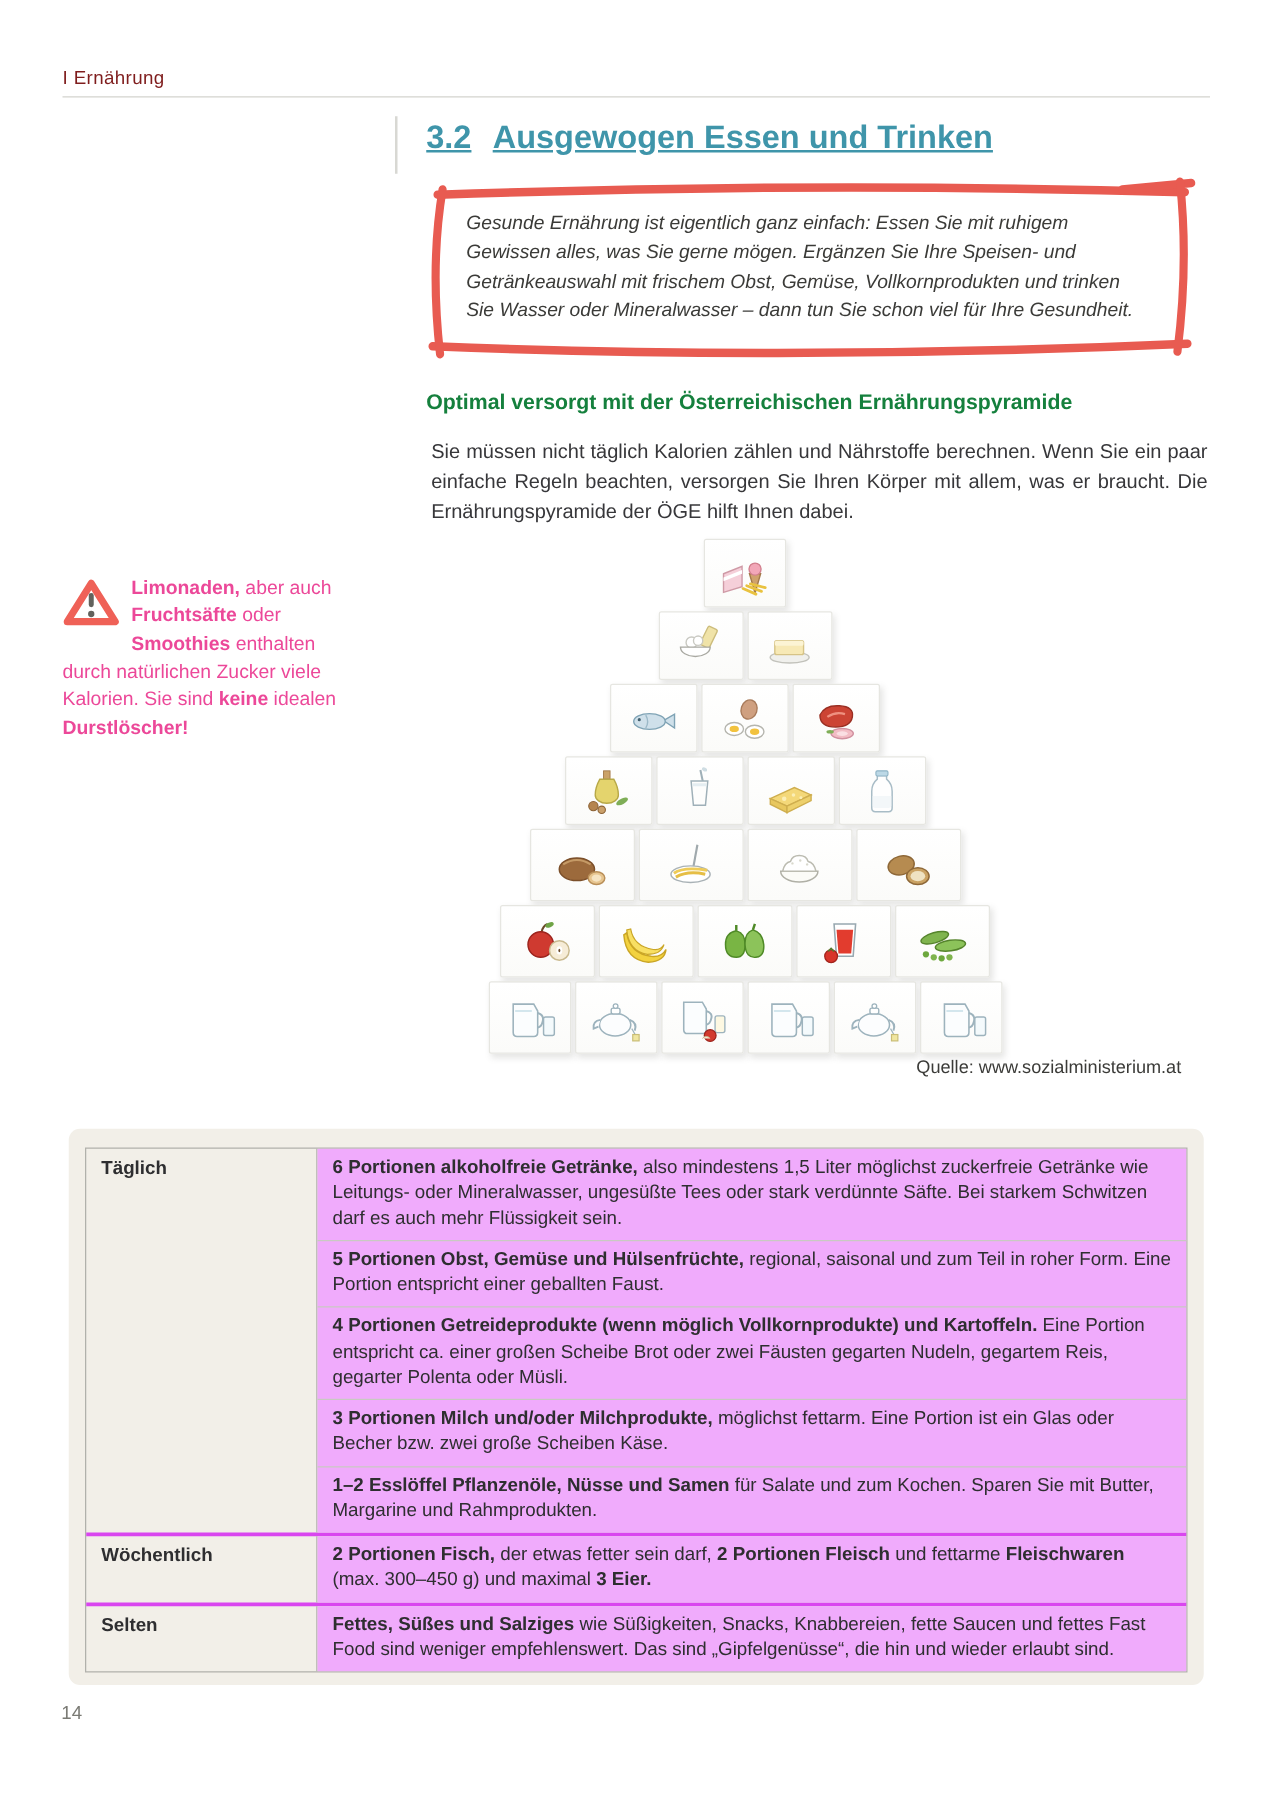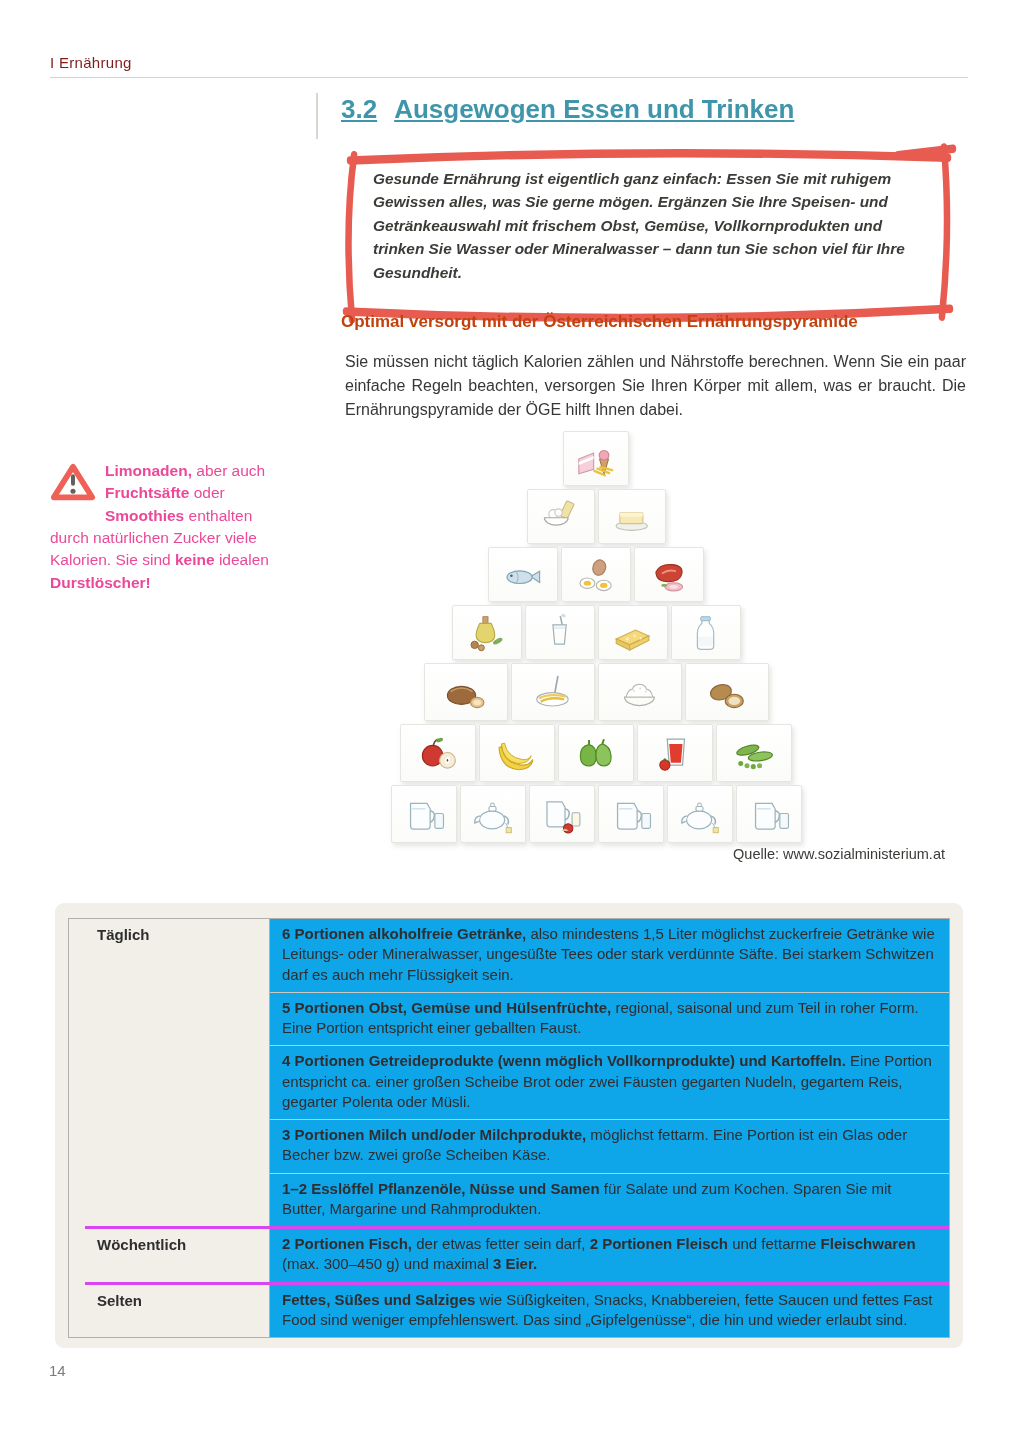--- a/index.html
+++ b/index.html
@@ -10,24 +10,24 @@
   }
   strong{font-weight:bold;}
   
   .kicker{position:absolute;left:50px;top:54px;font-size:15px;color:#7f1d1d;letter-spacing:.3px;}
   .head-rule{position:absolute;left:50px;right:50px;top:77px;border-top:1px solid #d3d3ce;}
   
   .sec-line{position:absolute;left:316px;top:93px;height:46px;border-left:2px solid #d8d8d3;}
   .sec{position:absolute;left:341px;top:94px;font-size:26px;font-weight:bold;color:#3f95aa;display:flex;gap:17px;text-decoration:underline;}
   
   .quote-box{position:absolute;left:349px;top:150px;width:596px;min-height:112px;box-sizing:border-box;
-    padding:17px 26px 30px 24px;font-style:italic;font-size:15.4px;line-height:1.52;color:#3b3b38;font-weight:bold;}
+    padding:17px 26px 16px 24px;font-style:italic;font-size:15.4px;line-height:1.52;color:#3b3b38;}
   .quote-box svg.rough{position:absolute;left:-13px;top:-13px;width:calc(100% + 26px);height:calc(100% + 26px);pointer-events:none;}
   
-  .subhead{position:absolute;left:341px;top:312px;width:622px;font-size:17px;font-weight:bold;color:#c2410c;}
+  .subhead{position:absolute;left:341px;top:312px;width:622px;font-size:17px;font-weight:bold;color:#15803d;}
   .intro{position:absolute;left:341px;top:346px;width:621px;font-size:16px;line-height:1.5;text-align:justify;}
   
   .side-note{position:absolute;left:50px;top:460px;width:230px;font-size:15.5px;line-height:1.44;color:#ec4899;}
   .warn{float:left;width:46px;height:42px;margin:1px 9px 2px 0;}
   
   .pyramid{position:absolute;left:368px;top:428px;width:456px;}
   .prow{display:flex;justify-content:center;gap:3px;margin-top:3px;}
   .cube{background:linear-gradient(#ffffff,#fbfbf9);border:1px solid #e6e6e1;border-radius:2px;
         box-shadow:2px 3px 5px rgba(110,110,104,.18);display:flex;align-items:center;justify-content:center;}
   .cube svg{width:84%;height:84%;}
@@ -35,25 +35,25 @@
   .prow:nth-child(2) .cube{width:66px;height:53px;}
   .prow:nth-child(3) .cube{width:68px;height:53px;}
   .prow:nth-child(4) .cube{width:68px;height:53px;}
   .prow:nth-child(5) .cube{width:82px;height:56px;}
   .prow:nth-child(6) .cube{width:74px;height:56px;}
   .prow:nth-child(7) .cube{width:64px;height:56px;}
   .source{position:absolute;top:846px;right:73px;font-size:14.5px;color:#3b3b38;}
   
   .panel{position:absolute;left:55px;top:903px;width:908px;height:445px;background:#f2efe8;border-radius:9px;
          box-sizing:border-box;padding:15px 13px 0 13px;}
-  .ntable{border:1px solid #b1b1ab;font-size:15px;line-height:1.35;color:#2e2e30;padding-left:16px;}
+  .ntable{border:1px solid #b1b1ab;font-size:15px;line-height:1.35;color:#2e2e30;}
   .tgroup{display:flex;border-top:3px solid #d946ef;}
   .tgroup:first-child{border-top:none;}
   .tlabel{flex:0 0 160px;padding:6px 12px;font-weight:bold;border-right:1px solid #b1b1ab;}
-  .trows{flex:1;background:#0ea5e9;min-width:0;}
+  .trows{flex:1;background:#f0abfc;min-width:0;}
   .trow{padding:5px 12px 7px 12px;border-top:1px solid #c9c9c2;}
   .trow:first-child{border-top:none;}
   
   .pagenum{position:absolute;left:49px;top:1362px;font-size:15px;color:#7b7b75;}
 </style>
 </head>
 <body>
 
 <div class="page">
 

